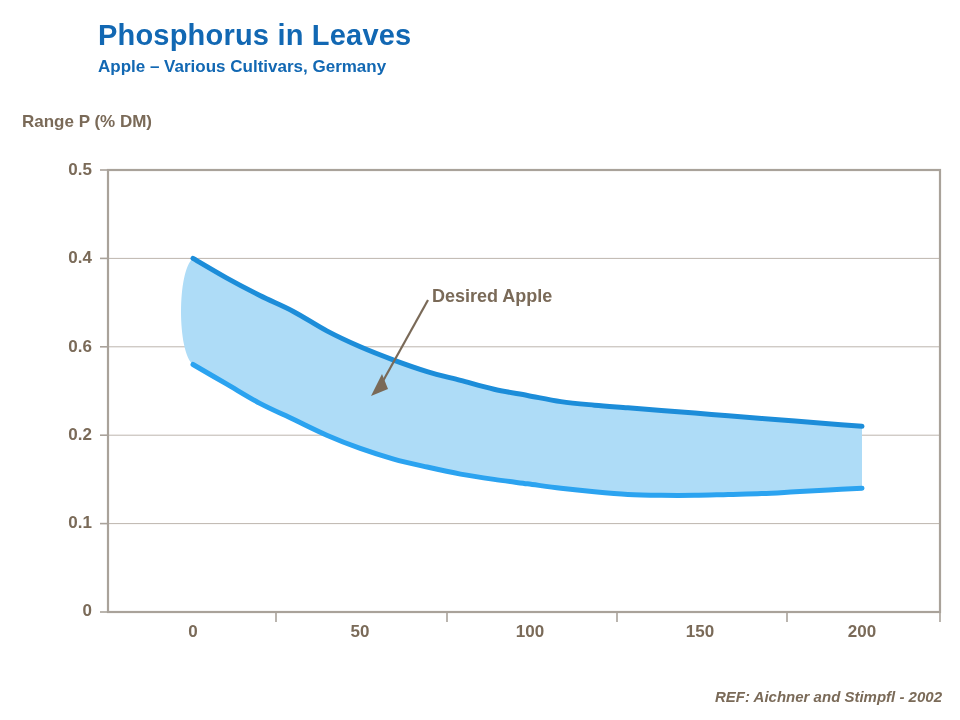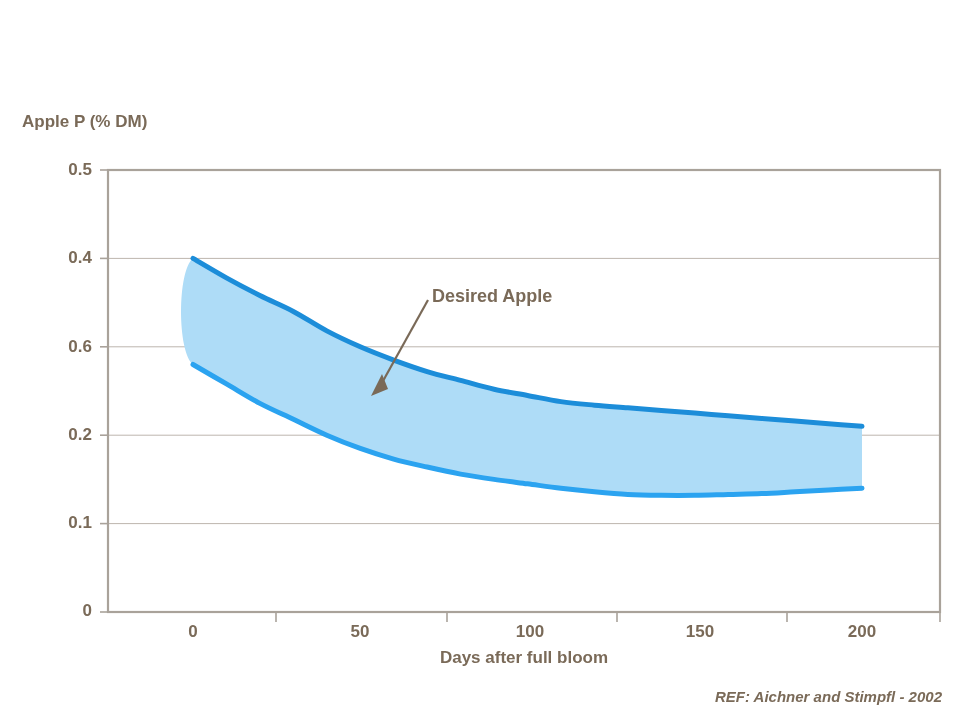--- a/index.html
+++ b/index.html
@@ -109,22 +109,26 @@
     font-weight: bold;
     color: #7A6A58;
     white-space: nowrap;
   }
 </style>
 </head>
 <body>
 
 <div class="slide">
 
+  <div class="title-block">
+    <div class="chart-title">Phosphorus in Leaves</div>
+    <div class="chart-subtitle">Apple – Various Cultivars, Germany</div>
+  </div>
 
-  <div class="ylabel">Apple P (% DM)</div>
+  <div class="ylabel">Range P (% DM)</div>
 
   <div class="plot-wrap">
     <svg class="plot-svg" width="960" height="720" viewBox="0 0 960 720">
 
       <rect x="108" y="170" width="832" height="442" fill="#ffffff"></rect>
 
       <g>
         <line x1="108" y1="258.4" x2="940" y2="258.4" stroke="#BDB6AE" stroke-width="1"></line>
         <line x1="108" y1="346.8" x2="940" y2="346.8" stroke="#BDB6AE" stroke-width="1"></line>
         <line x1="108" y1="435.2" x2="940" y2="435.2" stroke="#BDB6AE" stroke-width="1"></line>
@@ -171,19 +175,18 @@
   <div class="tick ytick" style="left:40px;  top:425px;">0.2</div>
   <div class="tick ytick" style="left:40px;  top:513px;">0.1</div>
   <div class="tick ytick" style="left:40px;  top:601px;">0</div>
 
   <div class="tick xtick" style="left:163px; top:622px;">0</div>
   <div class="tick xtick" style="left:330px; top:622px;text-align:center;">50</div>
   <div class="tick xtick" style="left:500px; top:622px;">100</div>
   <div class="tick xtick" style="left:670px; top:622px;text-align:center;">150</div>
   <div class="tick xtick" style="left:832px; top:622px;">200</div>
 
-  <div class="xlabel">Days after full bloom</div>
 
   <div class="annotation">Desired Apple</div>
 
   <div class="reference">REF: Aichner and Stimpfl - 2002</div>
 
 </div>
 
 </body></html>

